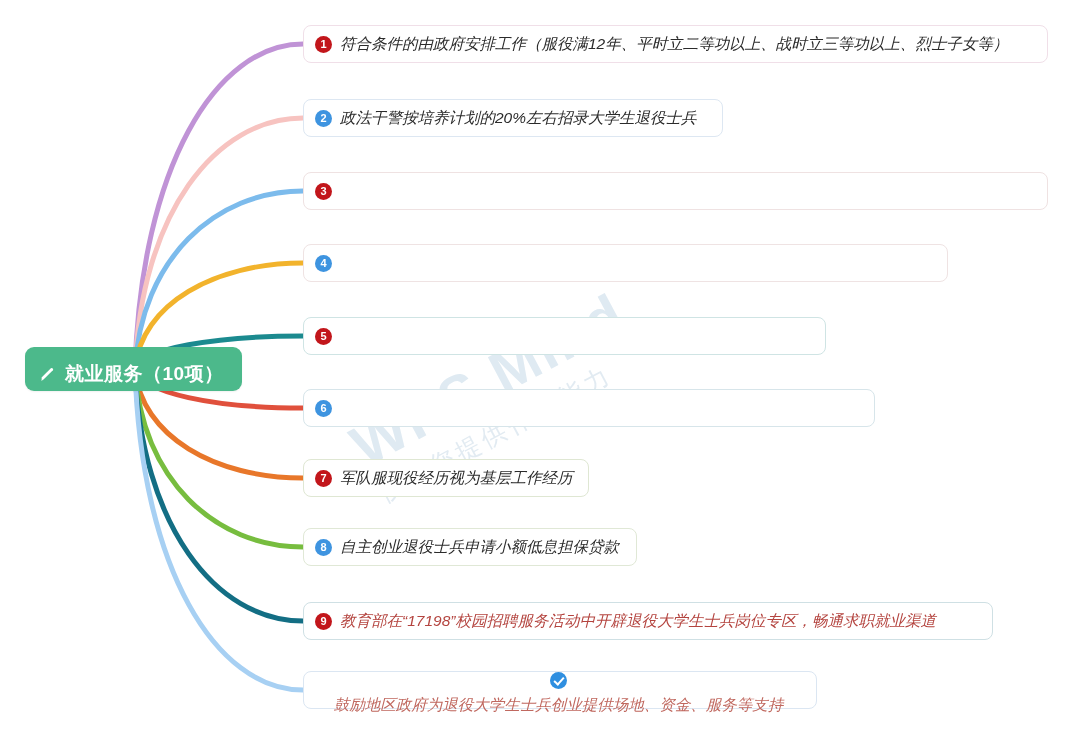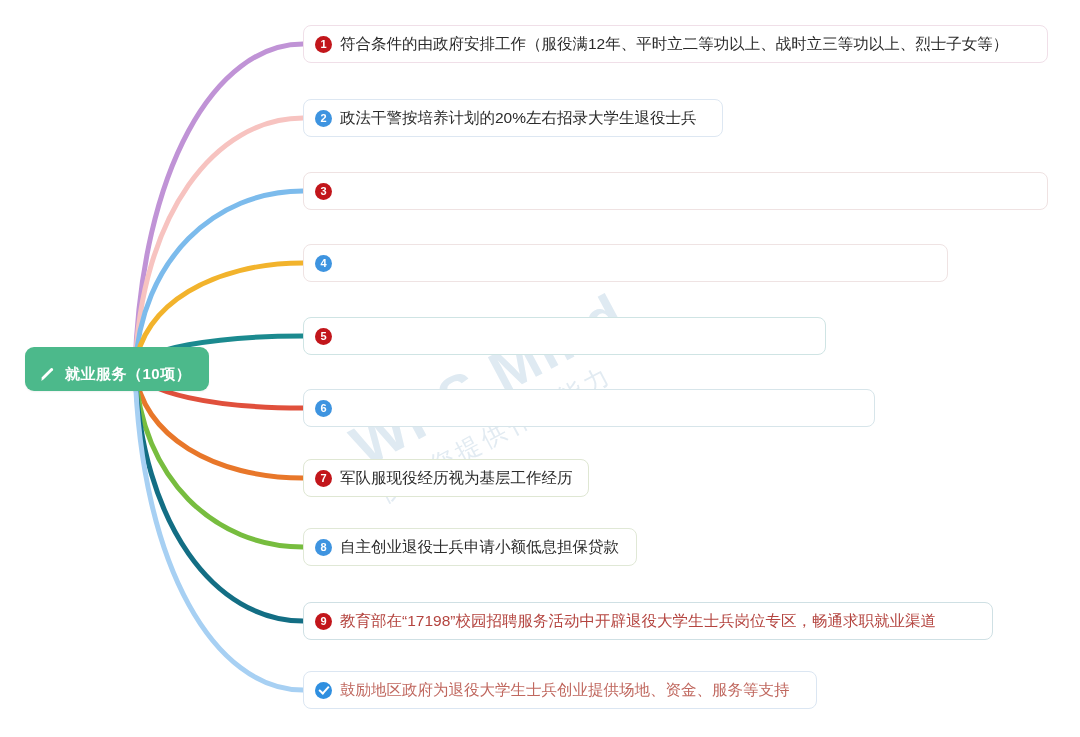--- a/index.html
+++ b/index.html
@@ -66,21 +66,21 @@
     left: 25px;
     top: 347px;
     height: 44px;
     padding: 10px 18px 0 14px;
     display: flex;
     align-items: center;
     gap: 9px;
     background: #4cb98b;
     border-radius: 9px;
     color: #ffffff;
-    font-size: 15px;
+    font-size: 19px;
     font-weight: bold;
     z-index: 4;
     white-space: nowrap;
     box-shadow: 0 1px 2px rgba(0,0,0,0.06);
   }
   #root-node .pencil {
     display: block;
     width: 17px;
     height: 17px;
     flex: 0 0 auto;
@@ -123,21 +123,21 @@
   .topic .badge.check::after {
     content: "";
     display: block;
     width: 4px;
     height: 8px;
     margin-top: -2px;
     border: solid #ffffff;
     border-width: 0 2px 2px 0;
     transform: rotate(42deg);
   }
-  .topic .label { line-height: 1; }
+  .topic .label { line-height: 1; font-style: italic; }
 </style>
 </head>
 <body>
 
 <div id="canvas">
 
   <div id="watermark">
     <div class="wm-inner">
       <div class="wm-main">WPS Mind</div>
       <div class="wm-sub">仅为您提供作图能力</div>
@@ -190,17 +190,17 @@
       <span class="label">军队服现役经历视为基层工作经历</span>
     </div>
     <div class="topic" style="left: 303px; top: 528px; width: 334px; border-color: rgb(224, 232, 214); color: rgb(43, 43, 43);">
       <span class="badge blue">8</span>
       <span class="label">自主创业退役士兵申请小额低息担保贷款</span>
     </div>
     <div class="topic" style="left: 303px; top: 602px; width: 690px; border-color: rgb(207, 224, 228); color: rgb(180, 68, 63);">
       <span class="badge red">9</span>
       <span class="label">教育部在“17198”校园招聘服务活动中开辟退役大学生士兵岗位专区，畅通求职就业渠道</span>
     </div>
-    <div class="topic" style="left: 303px; top: 671px; width: 514px; border-color: rgb(219, 230, 242); color: rgb(192, 104, 95);">
+    <div class="topic" style="left: 303px; top: 671px; width: 514px; border-color: rgb(219, 230, 242); color: rgb(192, 104, 95); flex-direction: column;">
       <span class="badge check"></span>
       <span class="label">鼓励地区政府为退役大学生士兵创业提供场地、资金、服务等支持</span>
     </div>
   </div>
 
 </body></html>

